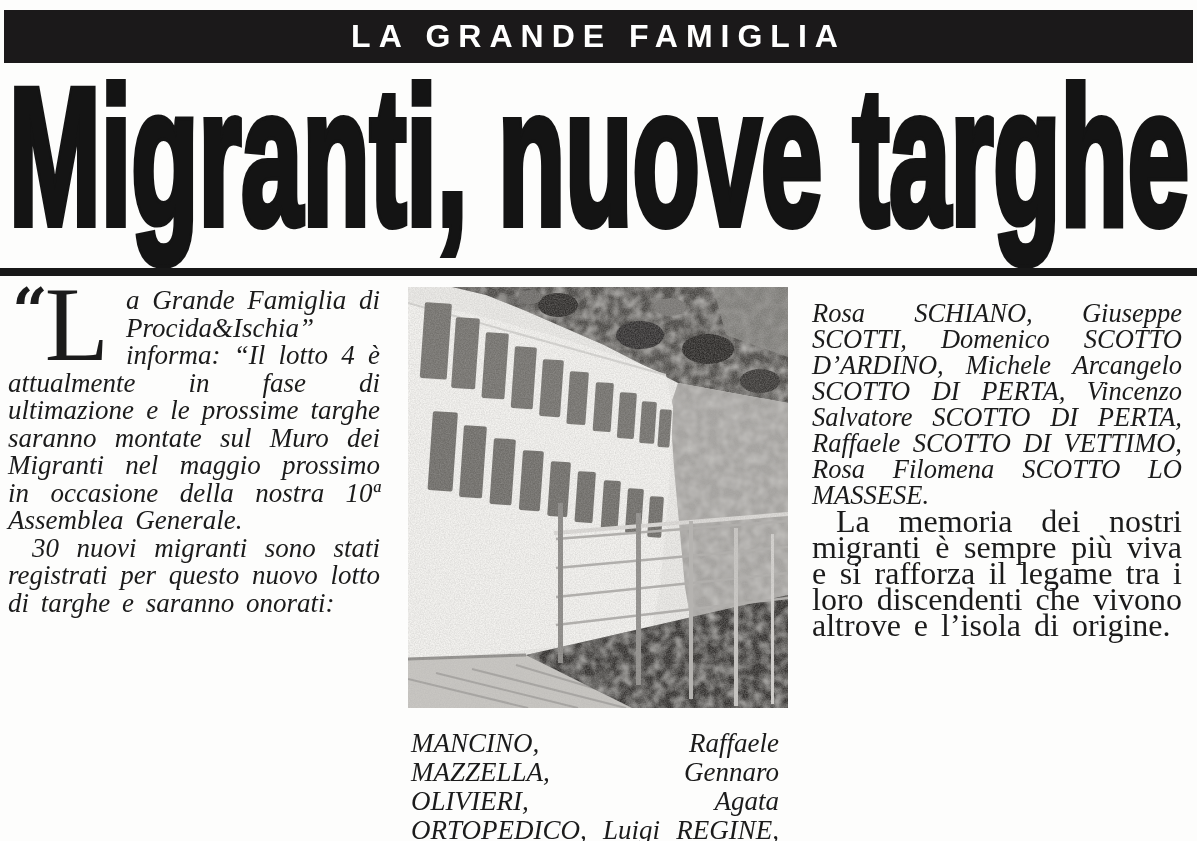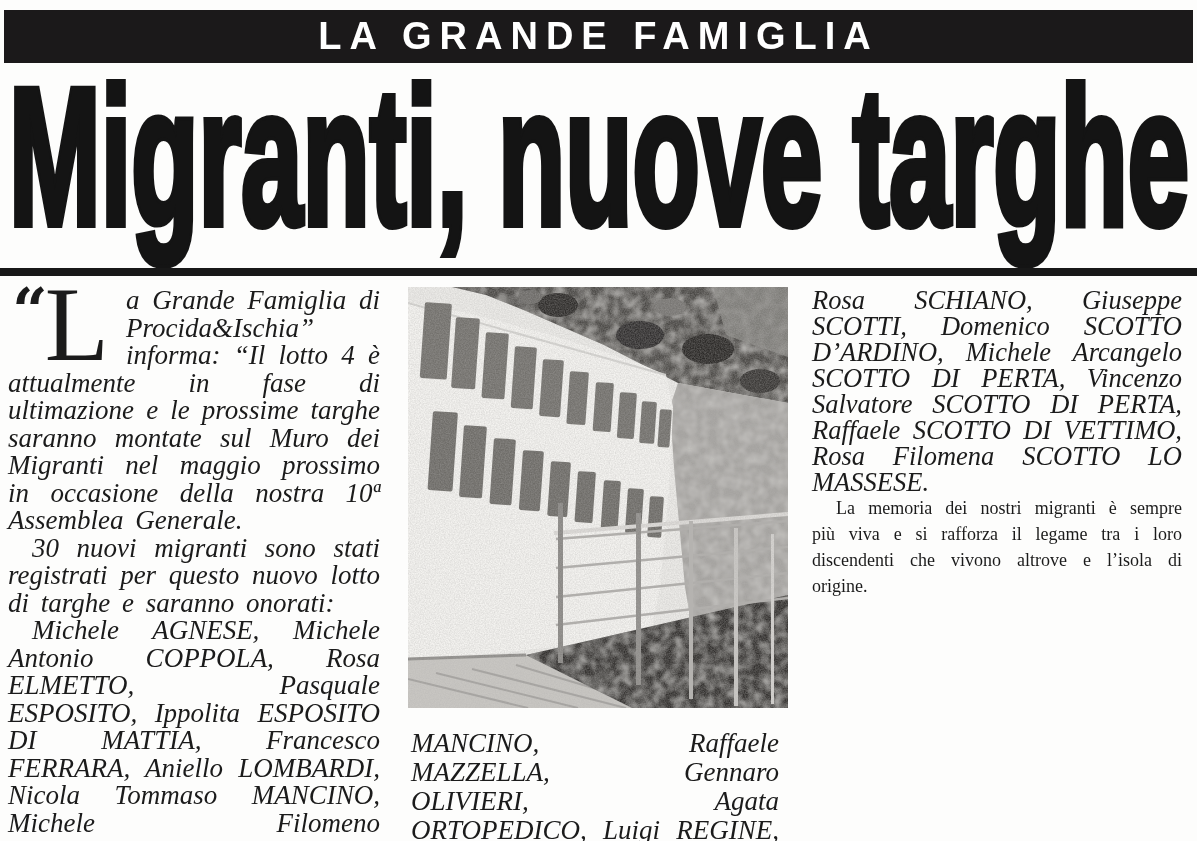--- a/index.html
+++ b/index.html
@@ -7,37 +7,37 @@
     position:relative; width:1197px; height:841px; background:#fdfdfc;
     font-family:"Liberation Serif", serif; color:#1b1b1b; overflow:hidden;
   }
   
   .banner {
     position:absolute; left:4px; top:10px; width:1189px; height:53px;
     background:#1b191a; display:flex; align-items:center; justify-content:center;
   }
   .banner-title {
     color:#ffffff; font-family:"Liberation Sans", sans-serif; font-weight:bold;
-    font-size:38px; letter-spacing:8px; white-space:nowrap;
+    font-size:32px; letter-spacing:8px; white-space:nowrap;
   }
   
   .headline-svg { position:absolute; left:0; top:66px; display:block; }
   .headline-text {
     font-family:"Liberation Sans", sans-serif; font-weight:bold;
     fill:#141414; stroke:#141414; stroke-width:8; paint-order:stroke;
   }
   .rule { position:absolute; left:0; top:268px; width:1197px; height:8px; background:#181818; }
   
   .col { position:absolute; top:287px; text-align:justify; }
   .col-left  { left:8px;   width:372px; font-size:27px;  line-height:27.5px; }
-  .col-right { left:812px; width:370px; font-size:26.5px; line-height:26px; }
+  .col-right { left:812px; width:370px; font-size:26.5px; line-height:26px;margin-top:13px; }
   .para { margin:0; font-style:italic; word-spacing:5px; }
   .para.indent  { text-indent:24px; }
   .para.stretch { text-align-last:justify; }
-  .para.roman   { font-style:normal; font-size:18px; }
+  .para.roman   { font-style:normal; font-size:32px; }
   
   .dropbox { float:left; width:118px; height:80px; display:flex; align-items:flex-start; font-style:normal; }
   .bigquote {
     font-family:"DejaVu Serif", serif; font-weight:bold; font-size:62px;
     line-height:0.78; letter-spacing:-5px; margin-left:4px;
   }
   .dropL {
     font-family:"Liberation Serif", serif; font-size:105px; line-height:0.72;
     margin-left:2px; font-weight:normal;
   }
@@ -65,21 +65,20 @@
   <div class="rule"></div>
 
   <div class="col col-left">
     <p class="para">
       <span class="dropbox">
         <span class="bigquote">“</span>
         <span class="dropL">L</span>
       </span><span>a Grande Famiglia di Procida&amp;Ischia” informa: “Il lotto 4 è attualmente in fase di ultimazione e le prossime targhe saranno montate sul Muro dei Migranti nel maggio prossimo in occasione della nostra 10ª Assemblea Generale.</span>
     </p>
     <p class="para indent">30 nuovi migranti sono stati registrati per questo nuovo lotto di targhe e saranno onorati:</p>
-    <p class="para indent stretch">Michele AGNESE, Michele Antonio COPPOLA, Rosa ELMETTO, Pasquale ESPOSITO, Ippolita ESPOSITO DI MATTIA, Francesco FERRARA, Aniello LOMBARDI, Nicola Tommaso MANCINO, Michele Filomeno</p>
   </div>
 
   <figure class="photo-fig">
     <svg width="380" height="421" viewBox="0 0 380 421">
       <defs>
         <filter id="grain" x="0%" y="0%" width="100%" height="100%">
           <feTurbulence type="fractalNoise" baseFrequency="0.8" numOctaves="2" seed="3" result="n"></feTurbulence>
           <feColorMatrix in="n" type="matrix" values="0 0 0 0 0.45  0 0 0 0 0.44  0 0 0 0 0.43  0 0 0 0.6 -0.15"></feColorMatrix>
         </filter>
         <filter id="blotch" x="-10%" y="-10%" width="120%" height="120%">

